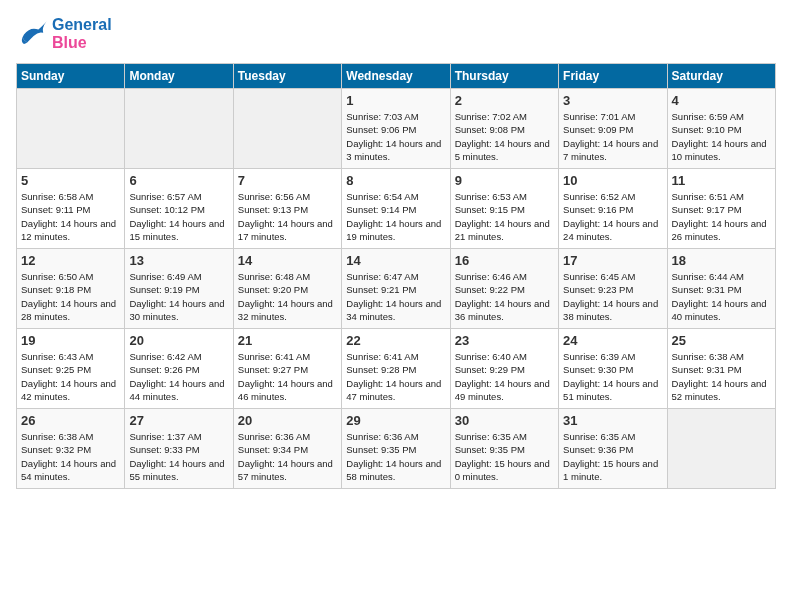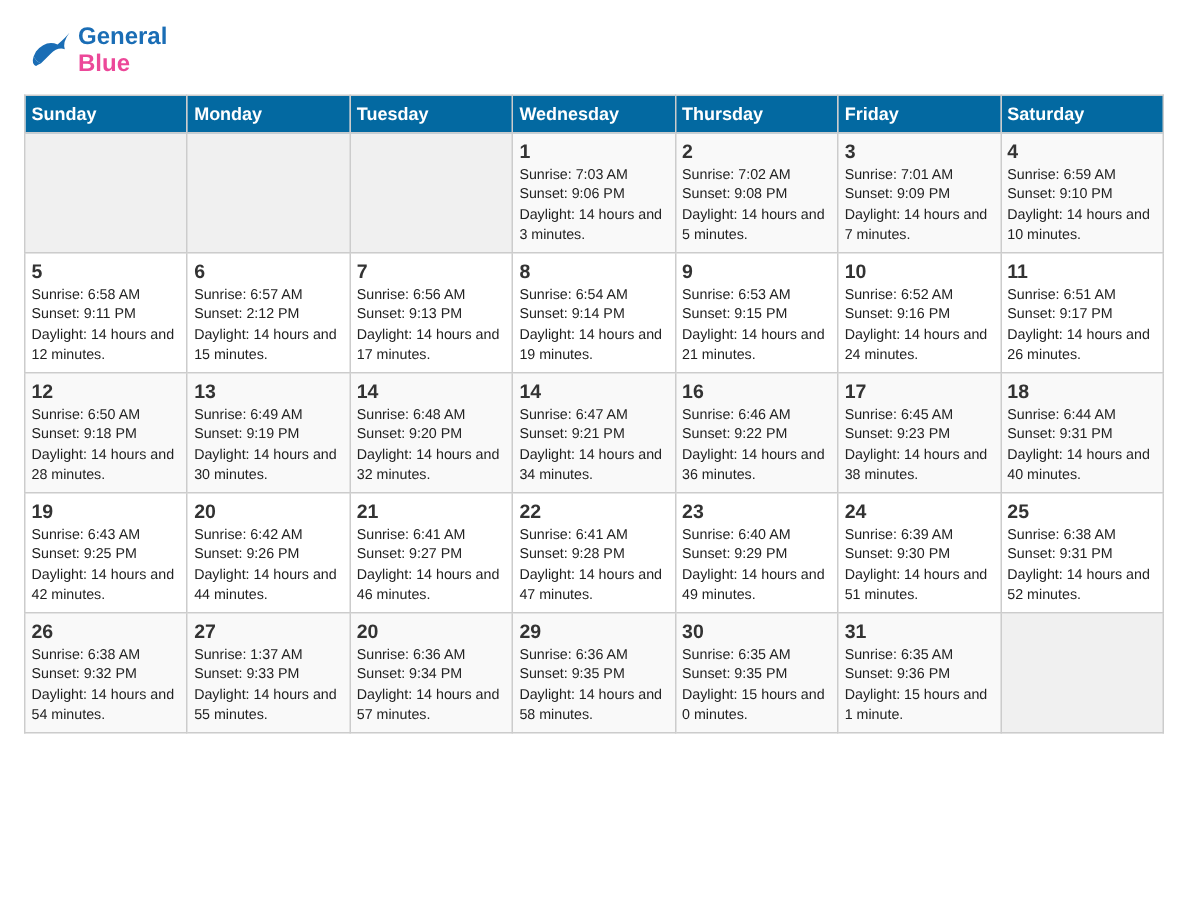--- a/index.html
+++ b/index.html
@@ -149,21 +149,21 @@
         <td>
           <span class="day-num">5</span>
           <div class="day-info">Sunrise: 6:58 AM
 Sunset: 9:11 PM
 Daylight: 14 hours
 and 12 minutes.</div>
         </td>
         <td>
           <span class="day-num">6</span>
           <div class="day-info">Sunrise: 6:57 AM
-Sunset: 2:12 PM
+Sunset: 10:12 PM
 Daylight: 14 hours
 and 15 minutes.</div>
         </td>
         <td>
           <span class="day-num">7</span>
           <div class="day-info">Sunrise: 6:56 AM
 Sunset: 9:13 PM
 Daylight: 14 hours
 and 17 minutes.</div>
         </td>

